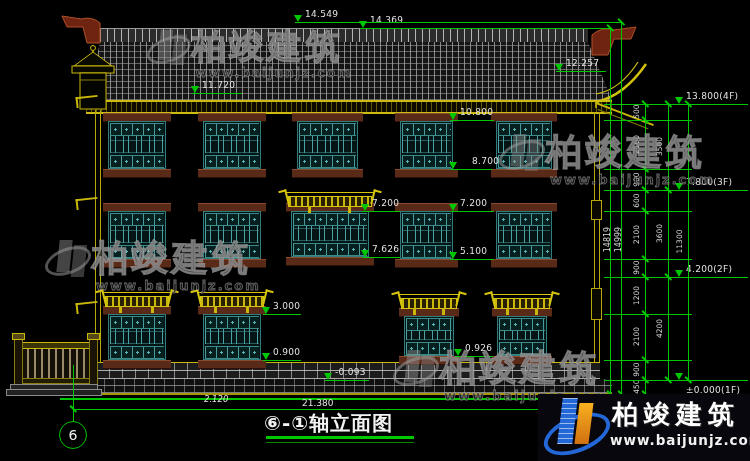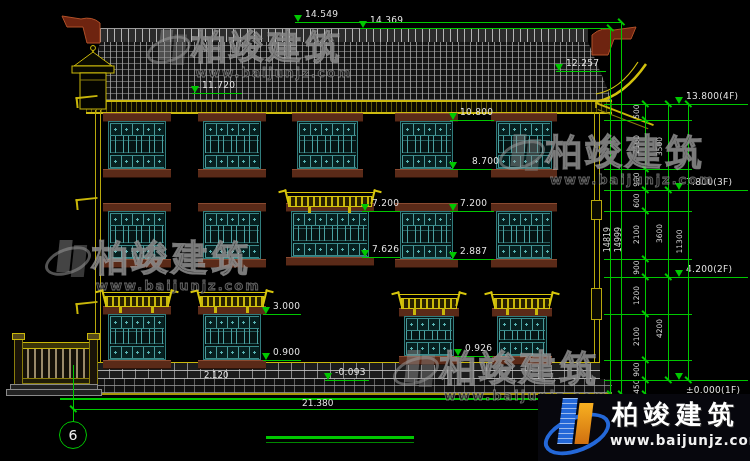--- a/index.html
+++ b/index.html
@@ -304,21 +304,21 @@
       <div class="tri" style="left: 361px; top: 204px;"></div>
       <div class="flab" style="left: 372px; top: 198px;">7.200</div>
       <div class="gl" style="left: 362px; top: 257px; width: 38px; height: 1px;"></div>
       <div class="tri" style="left: 361px; top: 250px;"></div>
       <div class="flab" style="left: 372px; top: 244px;">7.626</div>
       <div class="gl" style="left: 450px; top: 211px; width: 44px; height: 1px;"></div>
       <div class="tri" style="left: 449px; top: 204px;"></div>
       <div class="flab" style="left: 460px; top: 198px;">7.200</div>
       <div class="gl" style="left: 450px; top: 259px; width: 44px; height: 1px;"></div>
       <div class="tri" style="left: 449px; top: 252px;"></div>
-      <div class="flab" style="left: 460px; top: 246px;">2.887</div>
+      <div class="flab" style="left: 460px; top: 246px;">5.100</div>
       <div class="gl" style="left: 263px; top: 314px; width: 38px; height: 1px;"></div>
       <div class="tri" style="left: 262px; top: 307px;"></div>
       <div class="flab" style="left: 273px; top: 301px;">3.000</div>
       <div class="gl" style="left: 263px; top: 360px; width: 38px; height: 1px;"></div>
       <div class="tri" style="left: 262px; top: 353px;"></div>
       <div class="flab" style="left: 273px; top: 347px;">0.900</div>
       <div class="gl" style="left: 455px; top: 356px; width: 38px; height: 1px;"></div>
       <div class="tri" style="left: 454px; top: 349px;"></div>
       <div class="flab" style="left: 465px; top: 343px;">0.926</div>
       <div class="gl" style="left: 325px; top: 380px; width: 44px; height: 1px;"></div>
@@ -390,40 +390,41 @@
       <div class="gl" style="left: 604px; top: 380px; width: 88px; height: 1px;"></div>
       <div class="gl" style="left: 604px; top: 394px; width: 88px; height: 1px;"></div>
       <div class="gl" style="left: 352px; top: 22px; width: 269px; height: 1px;"></div>
       <div class="gl" style="left: 415px; top: 28px; width: 195px; height: 1px;"></div>
       <div class="gl" style="left: 60px; top: 398px; width: 555px; height: 1.5px;"></div>
       <div class="gl" style="left: 73px; top: 409px; width: 537px; height: 1px;"></div>
       <div class="tick" style="left: 68.5px; top: 408.25px;"></div>
       <div class="tick" style="left: 605.5px; top: 408.25px;"></div>
       <div class="gl" style="left: 73px; top: 365px; width: 1px; height: 57px;"></div>
       <div class="txt" style="left: 302px; top: 398px;">21.380</div>
-      <div class="txt" style="left: 204px; top: 370px; font-size: 8.5px;">2.120</div>
+      <div class="txt" style="left: 204px; top: 394px; font-size: 8.5px; font-style: italic;">2.120</div>
     </div>
 
   <div class="wm" style="left:146px;top:26px;transform:scale(.95);transform-origin:left top;">
     <span class="wm-logo"></span><span class="wm-name">柏竣建筑</span>
     <div class="wm-url">www.baijunjz.com</div>
   </div>
   <div class="wm" style="left:498px;top:130px;">
     <span class="wm-logo"></span><span class="wm-name">柏竣建筑</span>
     <div class="wm-url">www.baijunjz.com</div>
   </div>
   <div class="wm" style="left:44px;top:236px;">
     <span class="wm-logo"></span><span class="wm-name">柏竣建筑</span>
     <div class="wm-url">www.baijunjz.com</div>
   </div>
   <div class="wm" style="left:392px;top:346px;">
     <span class="wm-logo"></span><span class="wm-name">柏竣建筑</span>
     <div class="wm-url">www.baijunjz.com</div>
   </div>
 
+  <div class="title">⑥-①轴立面图</div>
   <div class="tul1"></div>
   <div class="tul2"></div>
   <div class="bubble">6</div>
 
   <div class="logo-block">
     <div class="lb-ring"></div>
     <div class="lb-b1"></div>
     <div class="lb-b2"></div>
     <div class="lb-name">柏竣建筑</div>
     <div class="lb-url">www.baijunjz.com</div>

